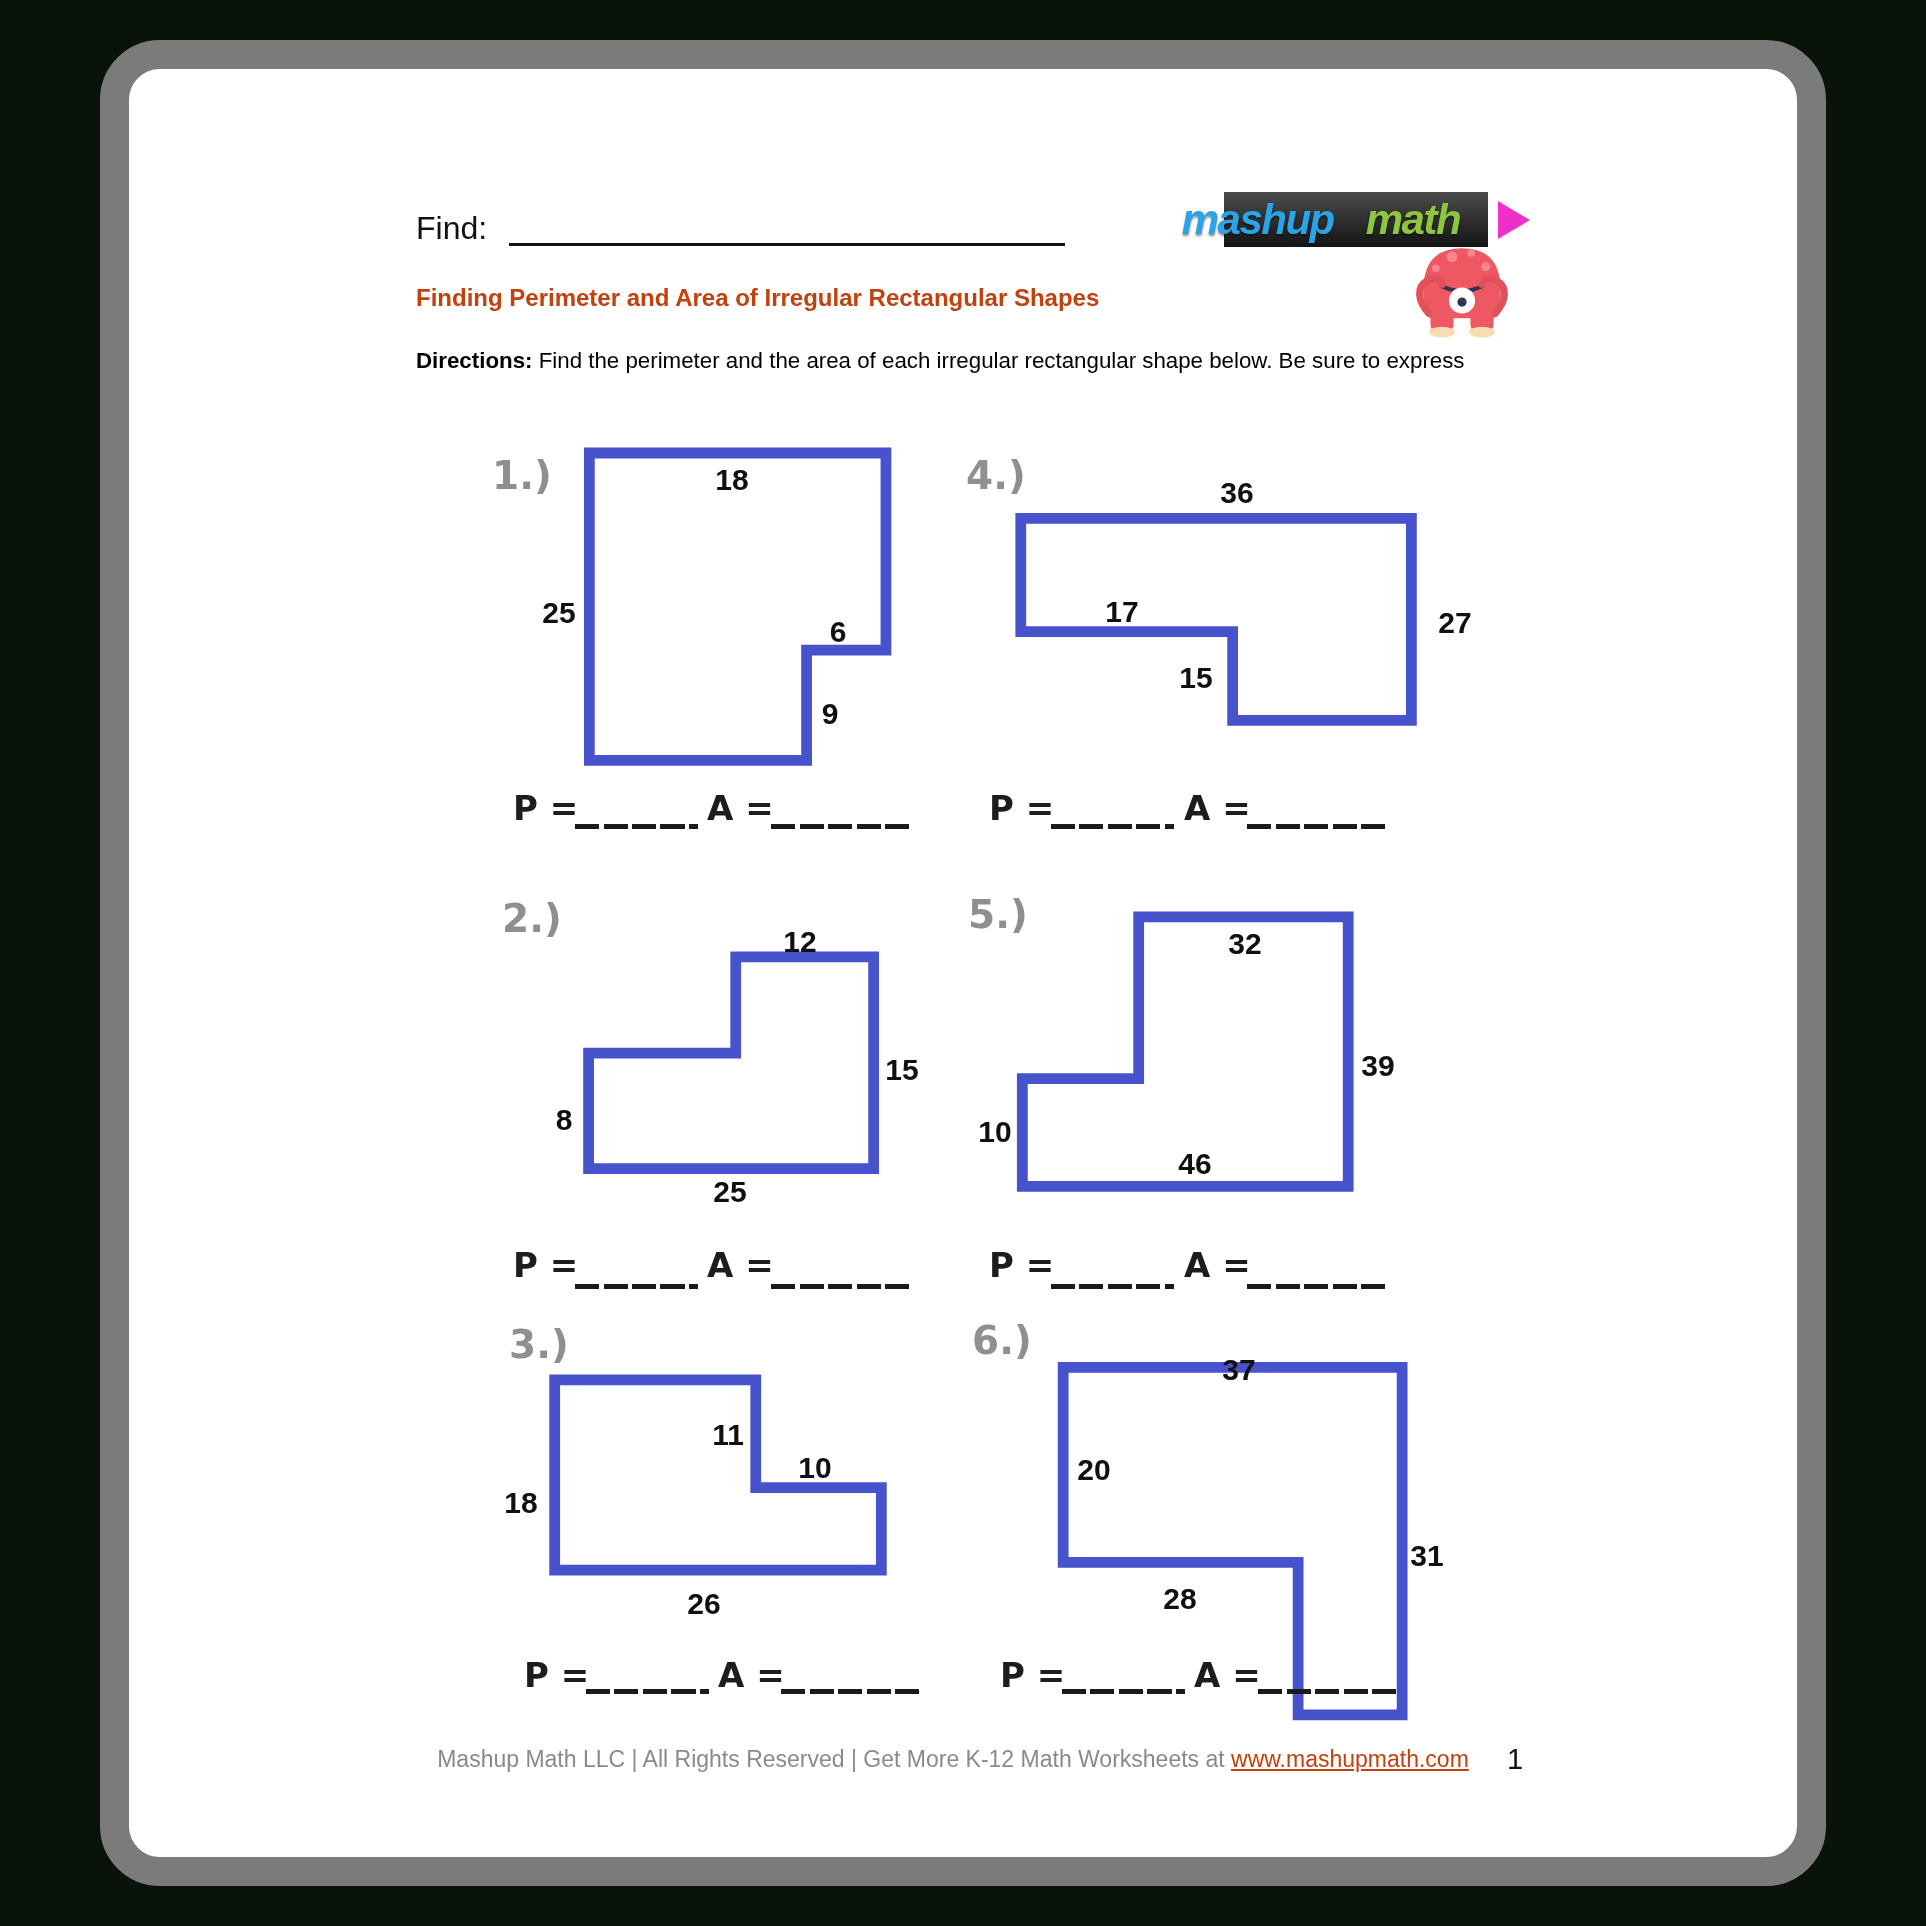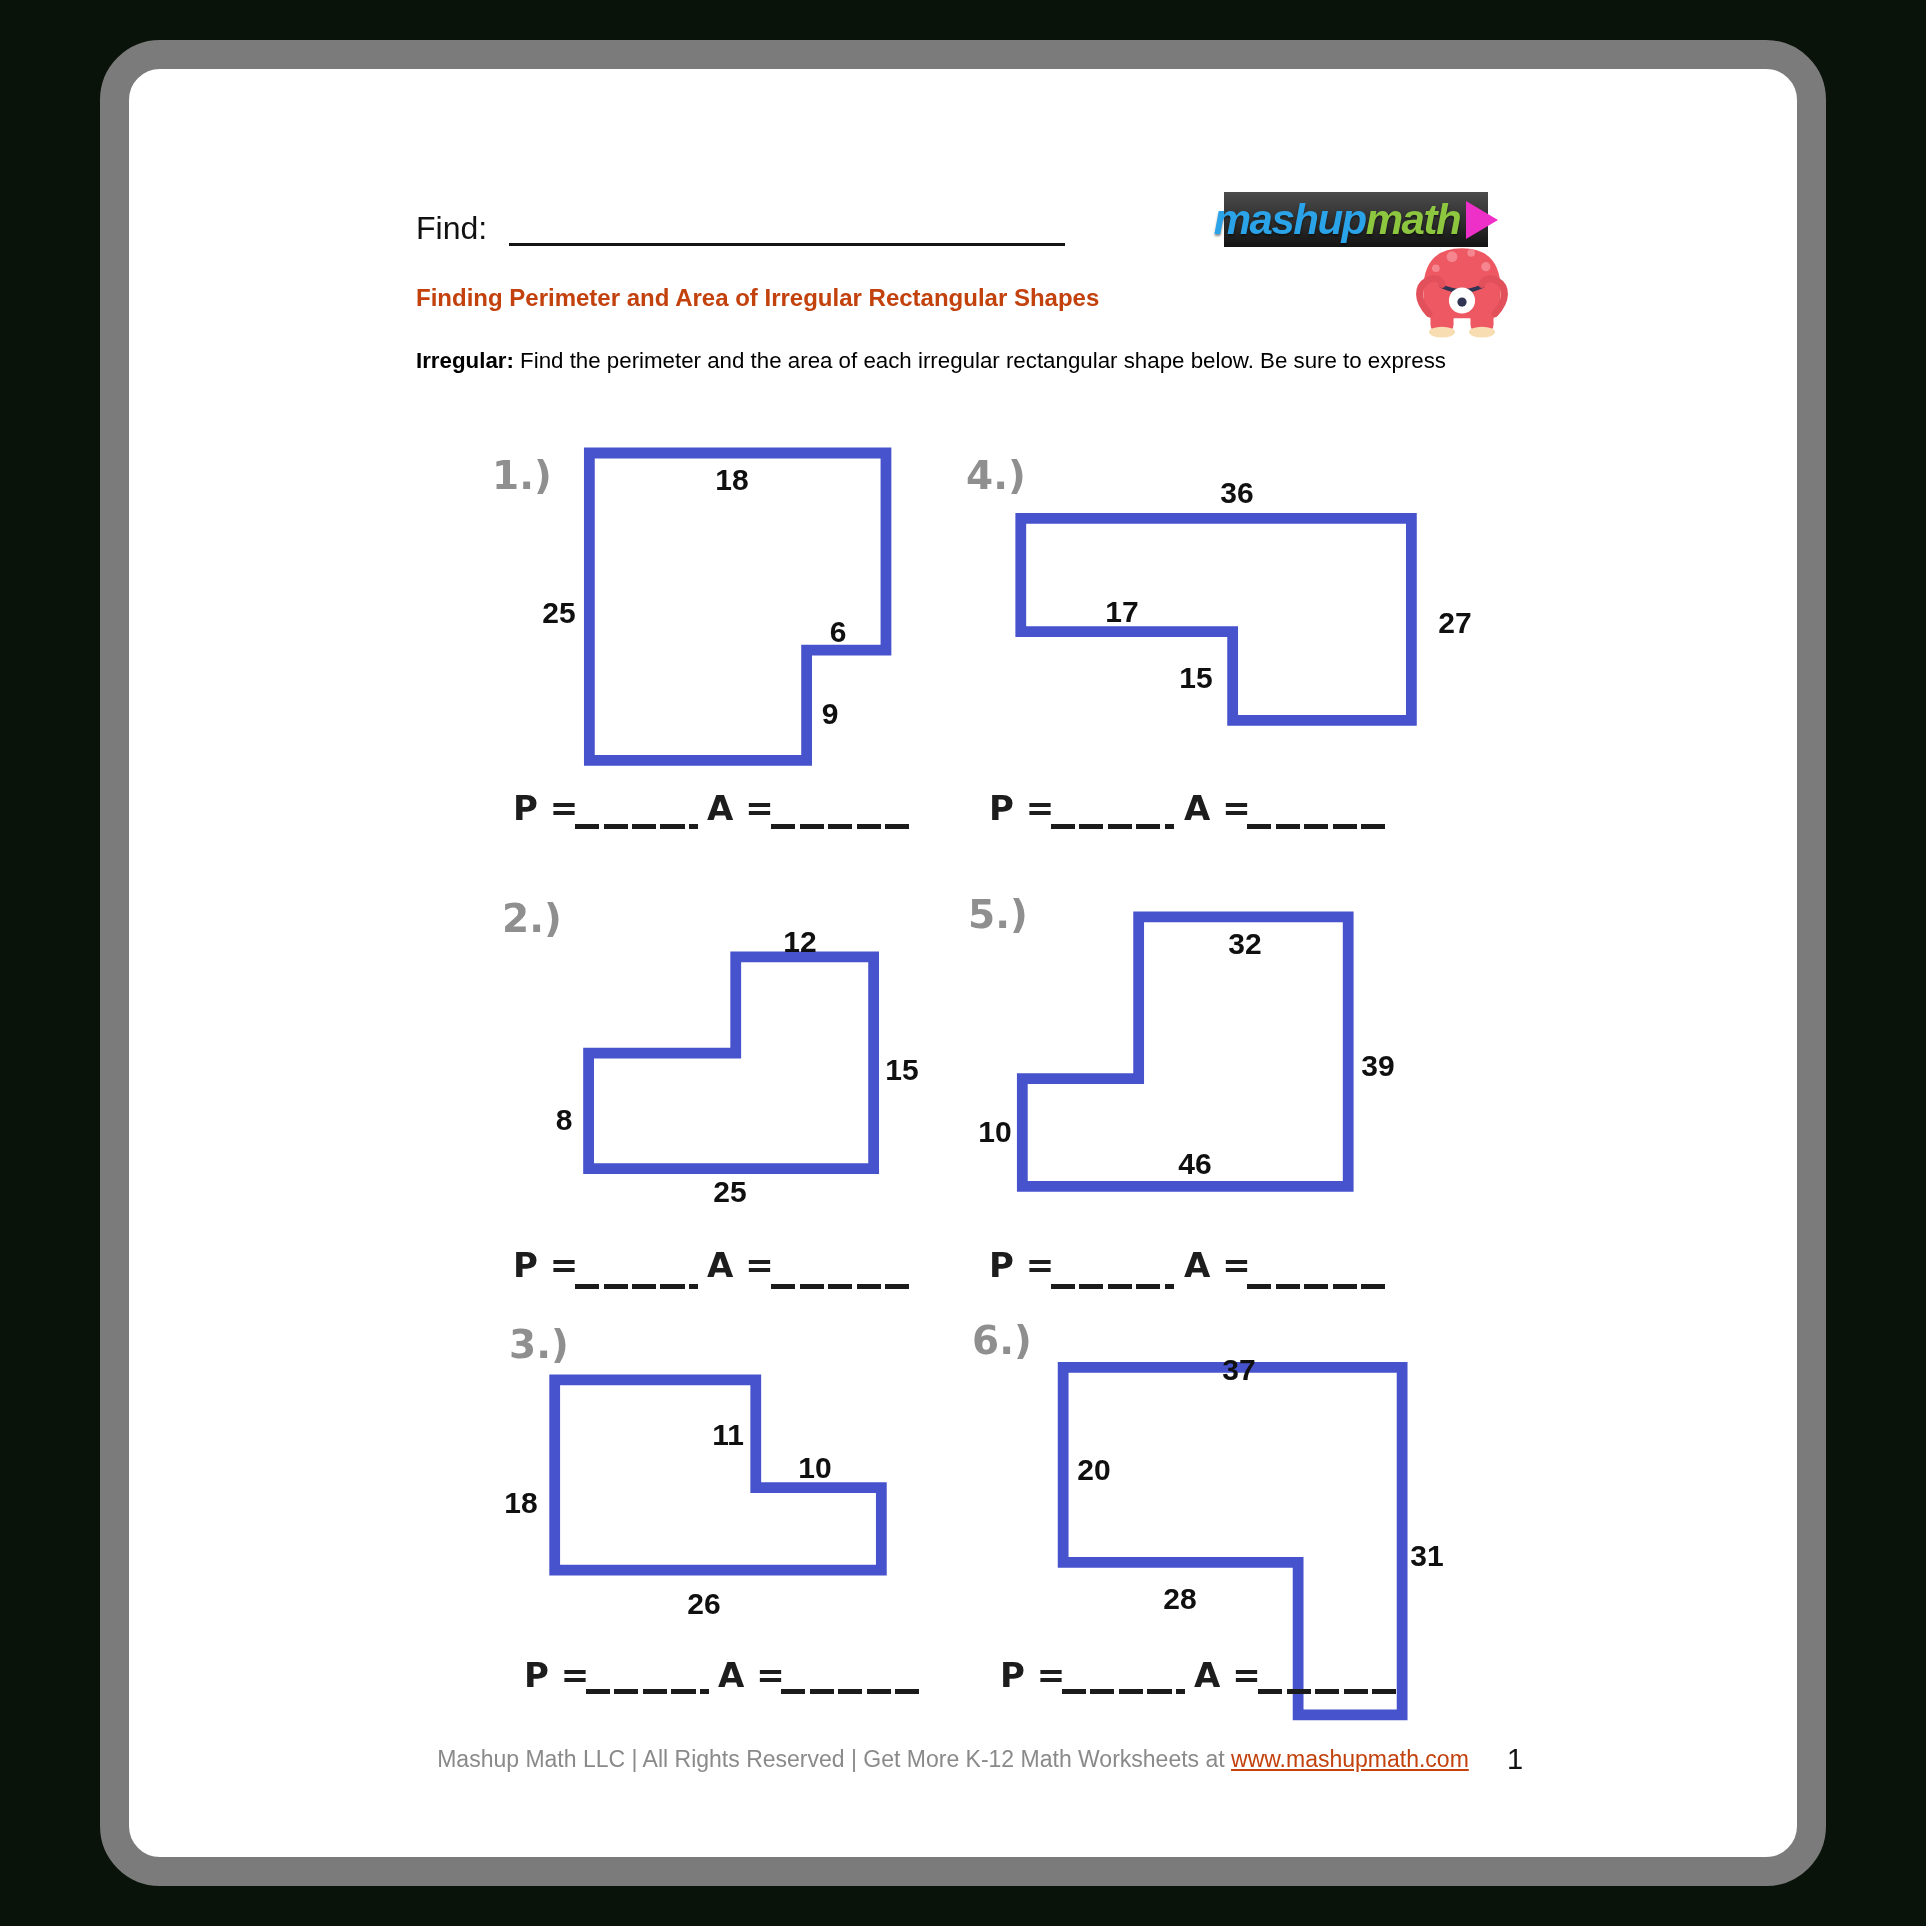--- a/index.html
+++ b/index.html
@@ -18,20 +18,21 @@
   .name-line{height:3.1px;background:#141414;}
   .title{font-size:24px;font-weight:bold;color:#c2410c;white-space:nowrap;}
   .directions{font-size:22.3px;color:#000;line-height:28.5px;white-space:nowrap;}
   .directions b{font-weight:bold;}
   .logo-box{
     left:1224px;top:192px;width:264px;height:55px;
     background:linear-gradient(#4c4c4c,#141414);border-radius:0;
     display:flex;align-items:center;justify-content:center;
     font-style:italic;font-weight:bold;font-size:42px;letter-spacing:-1.5px;
     white-space:nowrap;
+    gap:32px;
   }
   .logo-w1{text-shadow:0 1.5px 2.3px rgba(0,0,0,.45);}
   .logo-w2{text-shadow:0 1.5px 2.3px rgba(0,0,0,.45);}
   .logo-triangle{
     width:0;height:0;margin-left:6.2px;
     border-top:19px solid transparent;border-bottom:19px solid transparent;
     border-left:32px solid #ee2fc8;
   }
   .shapes-svg{position:absolute;left:0;top:0;pointer-events:none;}
   .prob-num{
@@ -85,21 +86,21 @@
   <path d="M38,61 Q65,74 92,61" fill="none" stroke="#323454" stroke-width="5" stroke-linecap="round"></path>
   <circle cx="65" cy="80" r="17" fill="#ffffff"></circle>
   <circle cx="65" cy="82" r="6" fill="#323454"></circle>
   <path d="M22,97 C6,80 6,62 20,54 C29,49 37,52 39,59" fill="none" stroke="#e2505c" stroke-width="9" stroke-linecap="round"></path>
   <path d="M108,97 C124,80 124,62 110,54 C101,49 93,52 91,59" fill="none" stroke="#e2505c" stroke-width="9" stroke-linecap="round"></path>
 </svg>
 
 <span class="abs title" style="left:416px;top:284px;">Finding Perimeter and Area of Irregular Rectangular Shapes</span>
 
 <div class="abs directions" style="left:416px;top:347px;">
-  <div><b>Irregular:</b><span> Find the perimeter and the area of each irregular rectangular shape below. Be sure to express</span></div>
+  <div><b>Directions:</b><span> Find the perimeter and the area of each irregular rectangular shape below. Be sure to express</span></div>
 </div>
 
 <svg class="shapes-svg" width="1926" height="1926" viewBox="0 0 2500 2500" id="shapes-svg">
     <polygon points="765,588 1150,588 1150,844 1047,844 1047,987 765,987" fill="none" stroke="#4752cd" stroke-width="14" stroke-linejoin="miter"></polygon>
     <polygon points="955,1242 1134,1242 1134,1517 764,1517 764,1367 955,1367" fill="none" stroke="#4752cd" stroke-width="14" stroke-linejoin="miter"></polygon>
     <polygon points="720,1791 981,1791 981,1931 1144,1931 1144,2038 720,2038" fill="none" stroke="#4752cd" stroke-width="14" stroke-linejoin="miter"></polygon>
     <polygon points="1325,673 1832,673 1832,935 1600,935 1600,820 1325,820" fill="none" stroke="#4752cd" stroke-width="14" stroke-linejoin="miter"></polygon>
     <polygon points="1478,1190 1750,1190 1750,1540 1327,1540 1327,1400 1478,1400" fill="none" stroke="#4752cd" stroke-width="14" stroke-linejoin="miter"></polygon>
     <polygon points="1380,1775 1820,1775 1820,2226 1685,2226 1685,2028 1380,2028" fill="none" stroke="#4752cd" stroke-width="14" stroke-linejoin="miter"></polygon>
   </svg>

